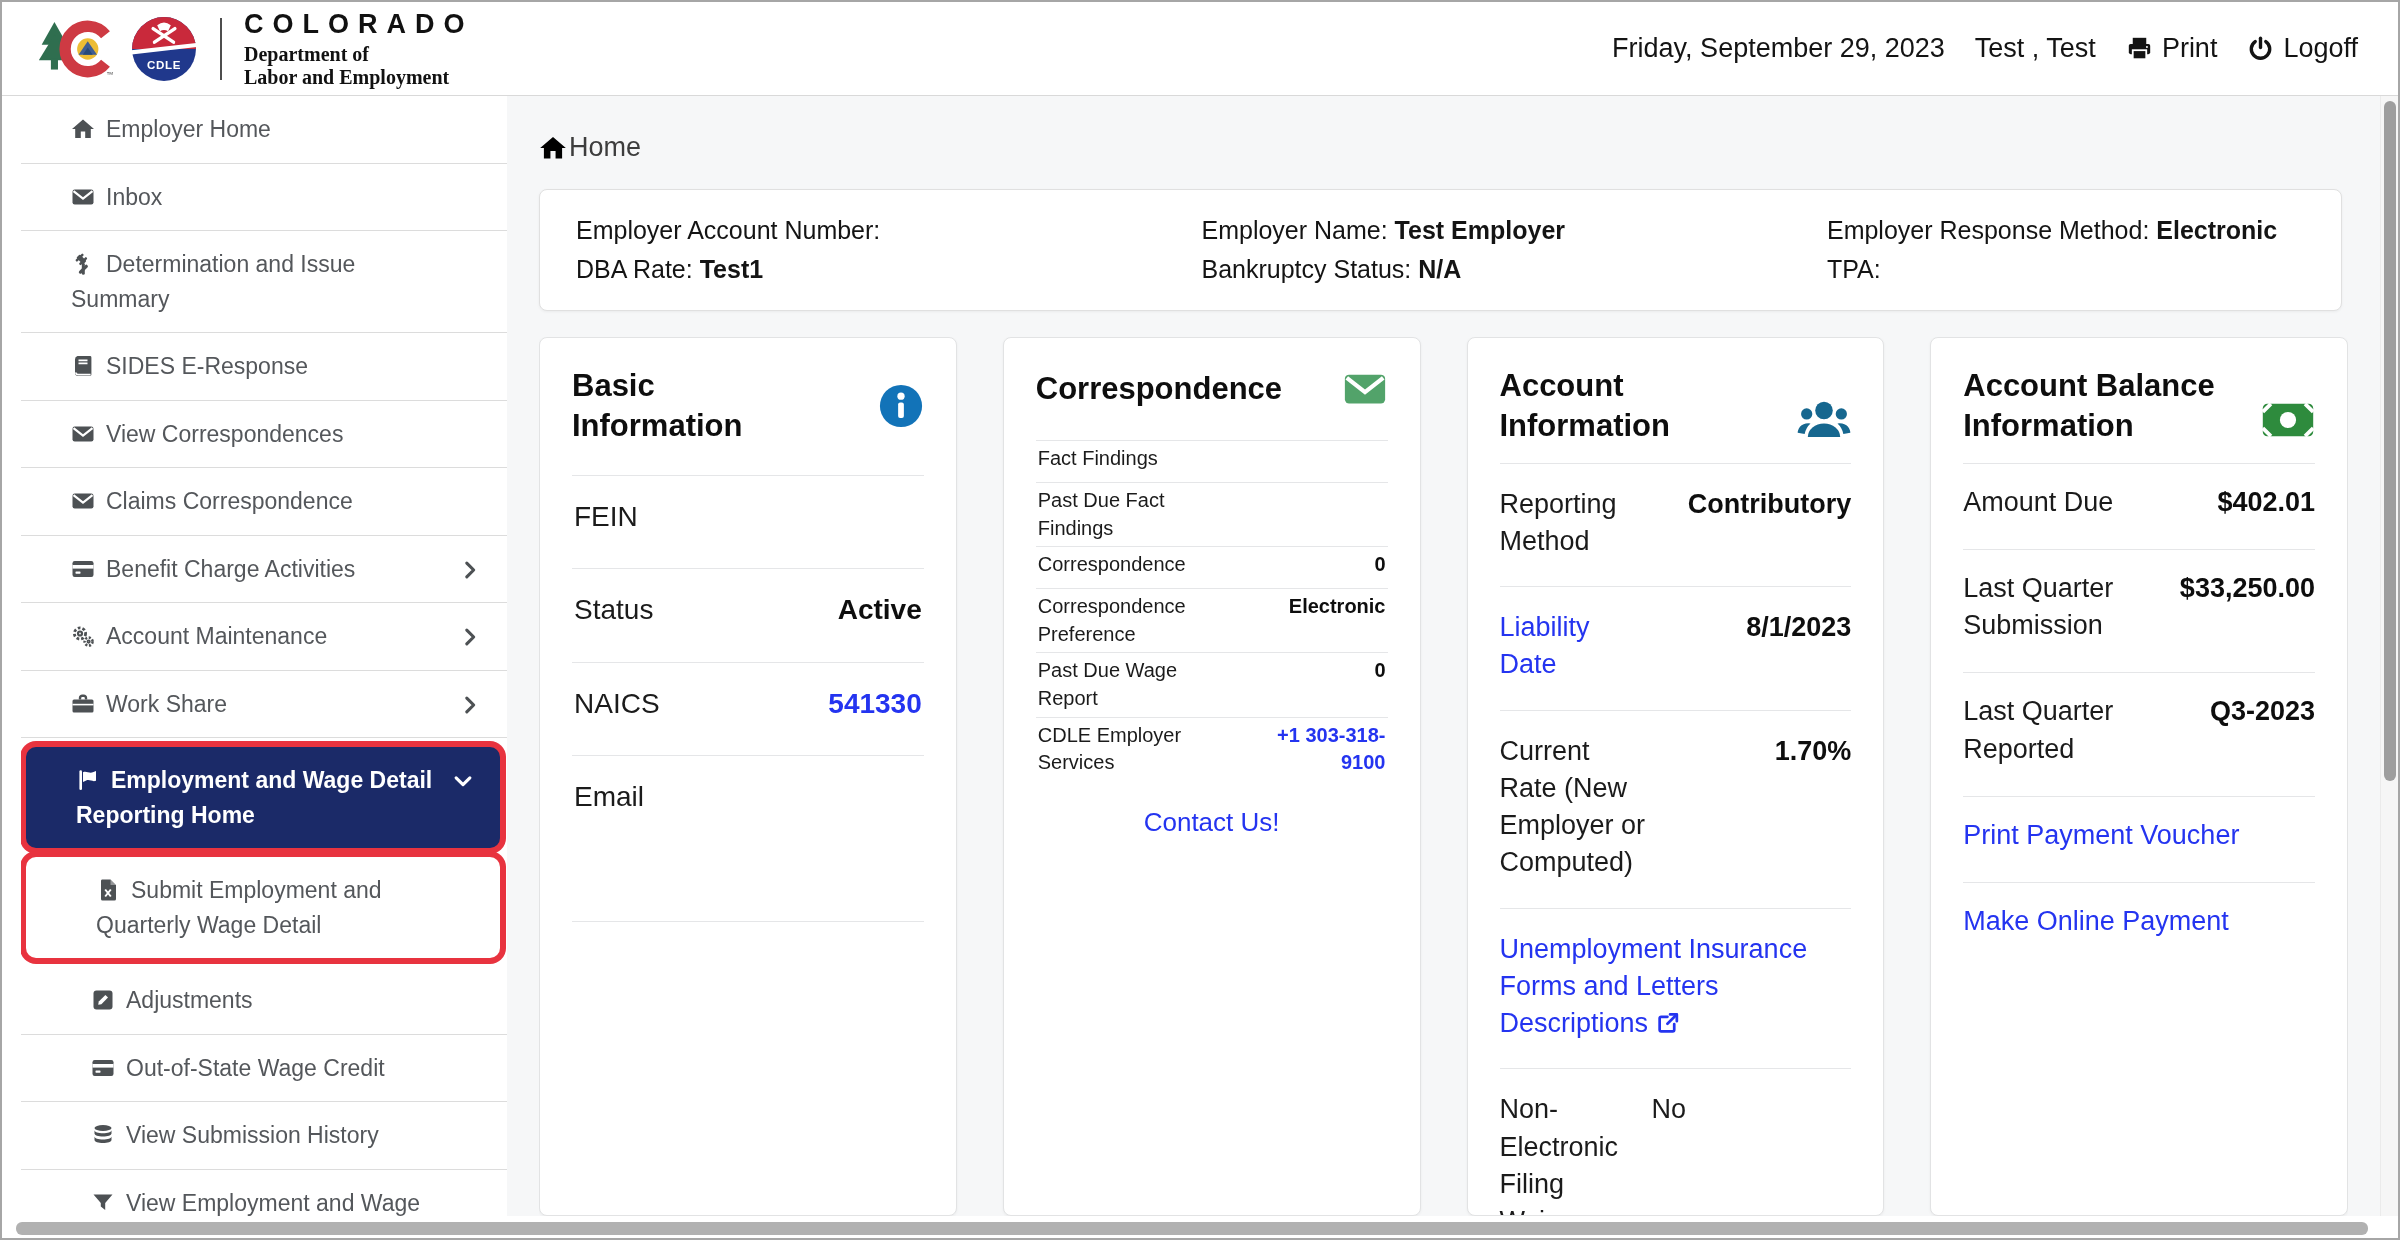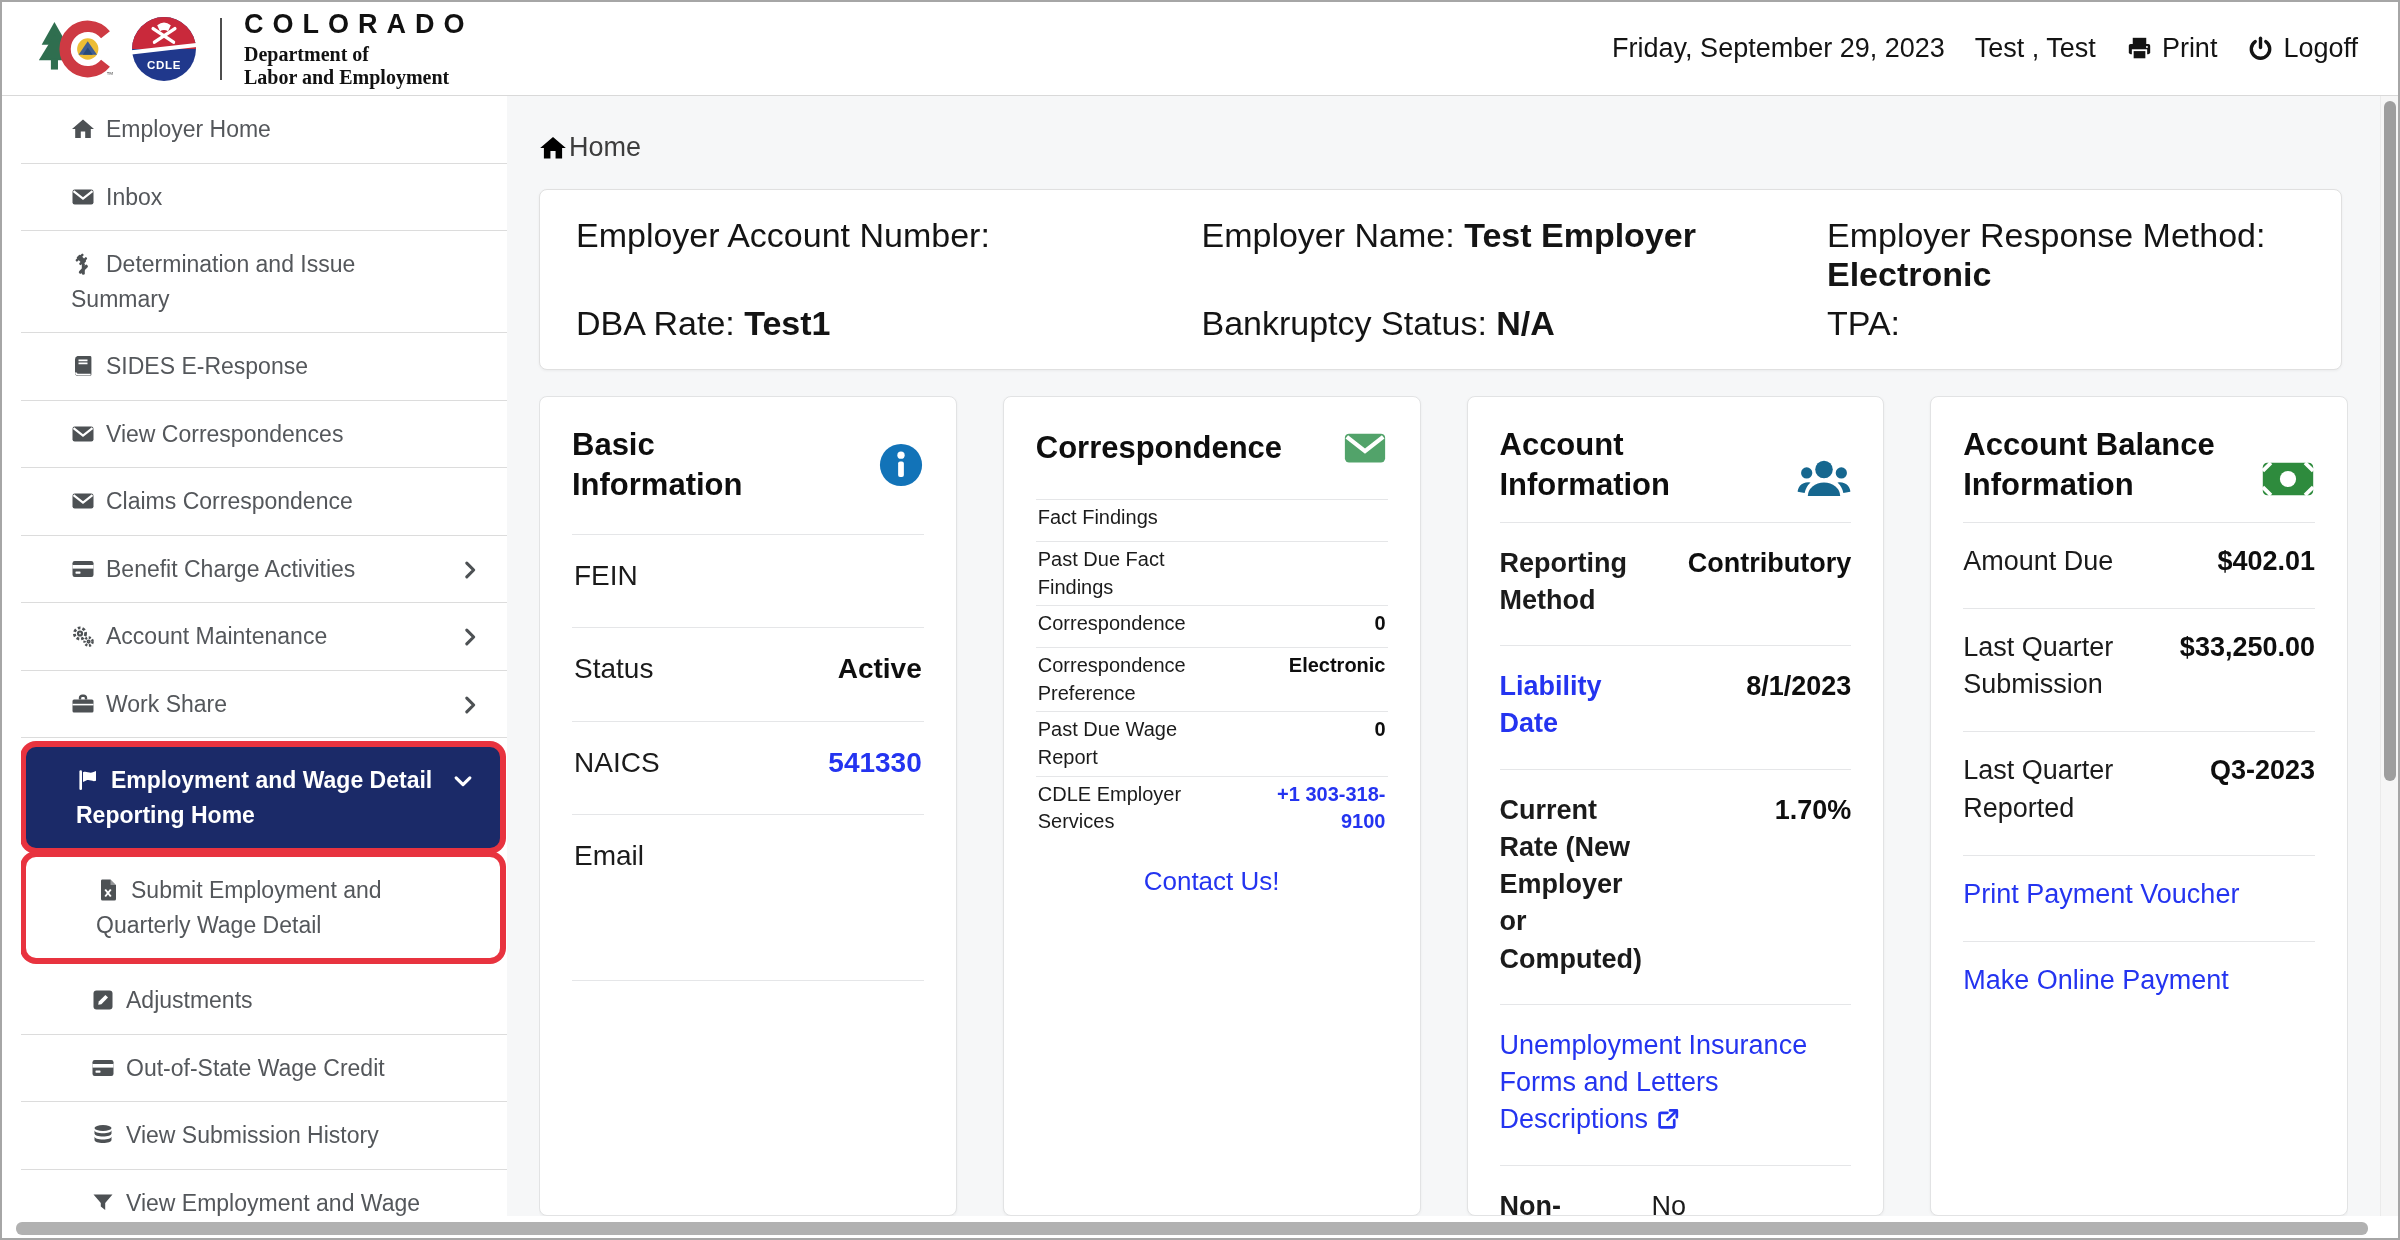--- a/index.html
+++ b/index.html
@@ -70,21 +70,21 @@
   .breadcrumb { display: flex; align-items: center; font-size: 27px; color: #3d3d3d; margin-bottom: 26px; flex: none; }
   .breadcrumb .bc-icon { width: 28px; height: 28px; margin-right: 2px; color: #000; }
   .breadcrumb .bc-icon svg { width: 28px; height: 28px; }
 
   .infobar {
     flex: none;
     background: #fff; border: 1px solid #e0e0e0; border-radius: 8px;
     box-shadow: 0 1px 3px rgba(0,0,0,.05);
     padding: 26px 36px; margin-right: 16px;
     display: grid; grid-template-columns: 1.52fr 1.52fr 1.2fr; row-gap: 10px; column-gap: 20px;
-    font-size: 34px; color: #141414;
+    font-size: 25px; color: #141414;
   }
   .infobar .cell b { font-weight: bold; }
 
   .cards { flex: 1; min-height: 0; margin: 26px 10px 0 0; display: grid; grid-template-columns: repeat(4, 1fr); gap: 46px; overflow: hidden; }
   .card {
     background: #fff; border: 1px solid #e2e3e4; border-radius: 8px;
     box-shadow: 0 1px 3px rgba(0,0,0,.05);
     padding: 26px 32px 0 32px; overflow: hidden;
   }
   .card-head { display: flex; justify-content: space-between; align-items: center; margin: 2px 0 28px; gap: 46px; }
@@ -104,21 +104,21 @@
   .card-0 .crow { padding: 22px 2px 32px; font-size: 28px; }
   .card-0 .crow.tall { padding-bottom: 104px; }
   .card-0 .crow:last-child { border-bottom: 1px solid #e5e6e8; }
 
   .card-1 .crow { padding: 4px 2px; font-size: 20px; min-height: 42px; }
   .card-1 .crow .lbl { width: 58%; }
   .card-1 .crow .val { width: 38%; overflow-wrap: anywhere; }
   .cfoot { text-align: center; font-size: 26px; padding: 26px 0 10px; }
 
   .card-2 .crow { padding: 22px 0 26px; }
-  .card-2 .crow .lbl { width: 152px; font-weight: bold; }
+  .card-2 .crow .lbl { width: 152px; }
   .card-2 .crow .val { flex: 1; }
   .crow .val.left { text-align: left; margin-left: 0; font-weight: normal; }
 
   .card-3 .crow { padding: 20px 0 28px; }
   .card-3 .crow .lbl { width: 185px; }
   .card-3 .crow .val { flex: 1; }
 
   .crow.linkrow { display: block; padding-right: 4px; }
   .crow.linkrow .ext { display: inline-block; width: 25px; height: 25px; margin-left: 8px; vertical-align: -3px; color: var(--link, #2434f0); }
   .crow.linkrow .ext svg { width: 25px; height: 25px; }

